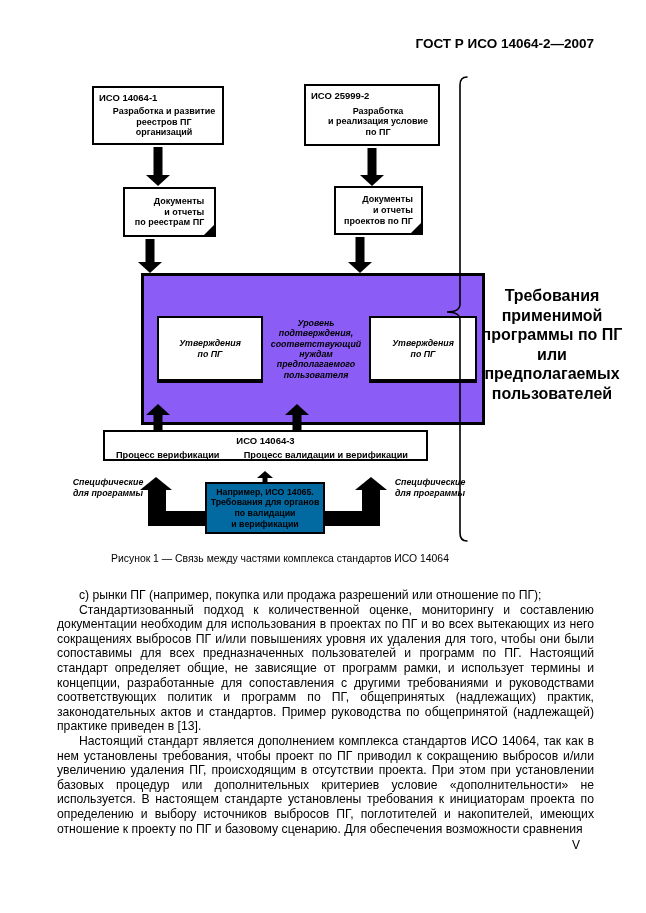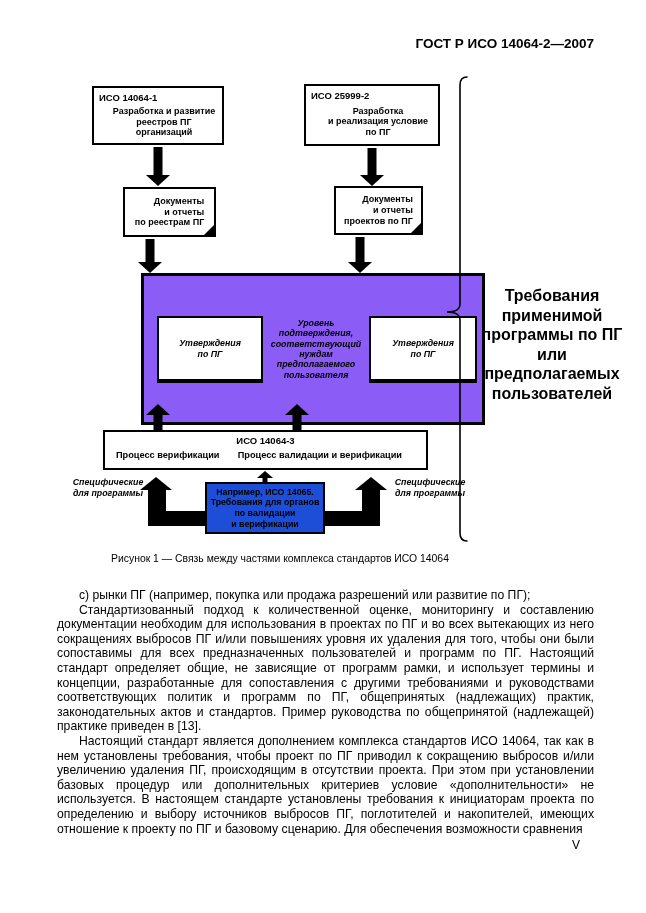--- a/index.html
+++ b/index.html
@@ -28,27 +28,27 @@
   .wbox{position:absolute;background:#fff;border:2px solid #000;box-sizing:border-box;
         display:flex;flex-direction:column;}
   .wbox .cell{display:flex;align-items:center;justify-content:center;text-align:center;
         font-size:8.8px;font-weight:bold;font-style:italic;line-height:1.15;white-space:pre-line;}
   .wbox .cell.top{flex:1.05;border-bottom:2.5px solid #000;}
   .wbox .cell.bot{flex:1;}
   .graycenter{position:absolute;display:flex;align-items:center;justify-content:center;
         text-align:center;font-size:8.8px;font-weight:bold;font-style:italic;line-height:1.18;
         white-space:pre-line;}
   
-  .iso3{position:absolute;left:103px;top:430px;width:325px;height:40px;background:#fff;
+  .iso3{position:absolute;left:103px;top:430px;width:325px;height:31px;background:#fff;
         border:2.5px solid #000;box-sizing:border-box;}
   .iso3 .ttl{text-align:center;font-size:9.5px;font-weight:bold;padding-top:3px;}
   .iso3 .row{display:flex;justify-content:space-between;font-size:9.2px;font-weight:bold;
-        padding:4px 24px 0 11px;}
-  
-  .b14065{position:absolute;left:205px;top:482px;width:120px;height:52px;background:#1d4ed8;
+        padding:4px 18px 0 11px;}
+  
+  .b14065{position:absolute;left:205px;top:482px;width:120px;height:52px;background:#0369a1;
         border:2.5px solid #000;box-sizing:border-box;display:flex;align-items:center;
         justify-content:center;text-align:center;font-size:8.8px;font-weight:bold;
         line-height:1.2;white-space:pre-line;}
   
   .arrow{position:absolute;width:24px;}
   .arrow .stem{position:absolute;left:50%;transform:translateX(-50%);width:9px;background:#000;}
   .arrow .head{position:absolute;left:50%;transform:translateX(-50%);width:0;height:0;}
   .arrow.down .stem{top:0;bottom:10px;}
   .arrow.down .head{bottom:0;border-left:12px solid transparent;border-right:12px solid transparent;
         border-top:11px solid #000;}
@@ -202,20 +202,20 @@
     <div class="bracelabel">Требования
 применимой
 программы по ПГ
 или предполагаемых
 пользователей</div>
 
     <div class="caption">Рисунок 1 — Связь между частями комплекса стандартов ИСО 14064</div>
   </div>
 
   <div class="bodytext">
-    <p>c) рынки ПГ (например, покупка или продажа разрешений или развитие по ПГ);</p>
+    <p>c) рынки ПГ (например, покупка или продажа разрешений или отношение по ПГ);</p>
     <p>Стандартизованный подход к количественной оценке, мониторингу и составлению документации необходим для использования в проектах по ПГ и во всех вытекающих из него сокращениях выбросов ПГ и/или повышениях уровня их удаления для того, чтобы они были сопоставимы для всех предназначенных пользователей и программ по ПГ. Настоящий стандарт определяет общие, не зависящие от программ рамки, и использует термины и концепции, разработанные для сопоставления с другими требованиями и руководствами соответствующих политик и программ по ПГ, общепринятых (надлежащих) практик, законодательных актов и стандартов. Пример руководства по общепринятой (надлежащей) практике приведен в [13].</p>
     <p>Настоящий стандарт является дополнением комплекса стандартов ИСО 14064, так как в нем установлены требования, чтобы проект по ПГ приводил к сокращению выбросов и/или увеличению удаления ПГ, происходящим в отсутствии проекта. При этом при установлении базовых процедур или дополнительных критериев условие «дополнительности» не используется. В настоящем стандарте установлены требования к инициаторам проекта по определению и выбору источников выбросов ПГ, поглотителей и накопителей, имеющих отношение к проекту по ПГ и базовому сценарию. Для обеспечения возможности сравнения</p>
   </div>
 
   <div class="pagenum">V</div>
 
 </div>
 
 </body></html>

